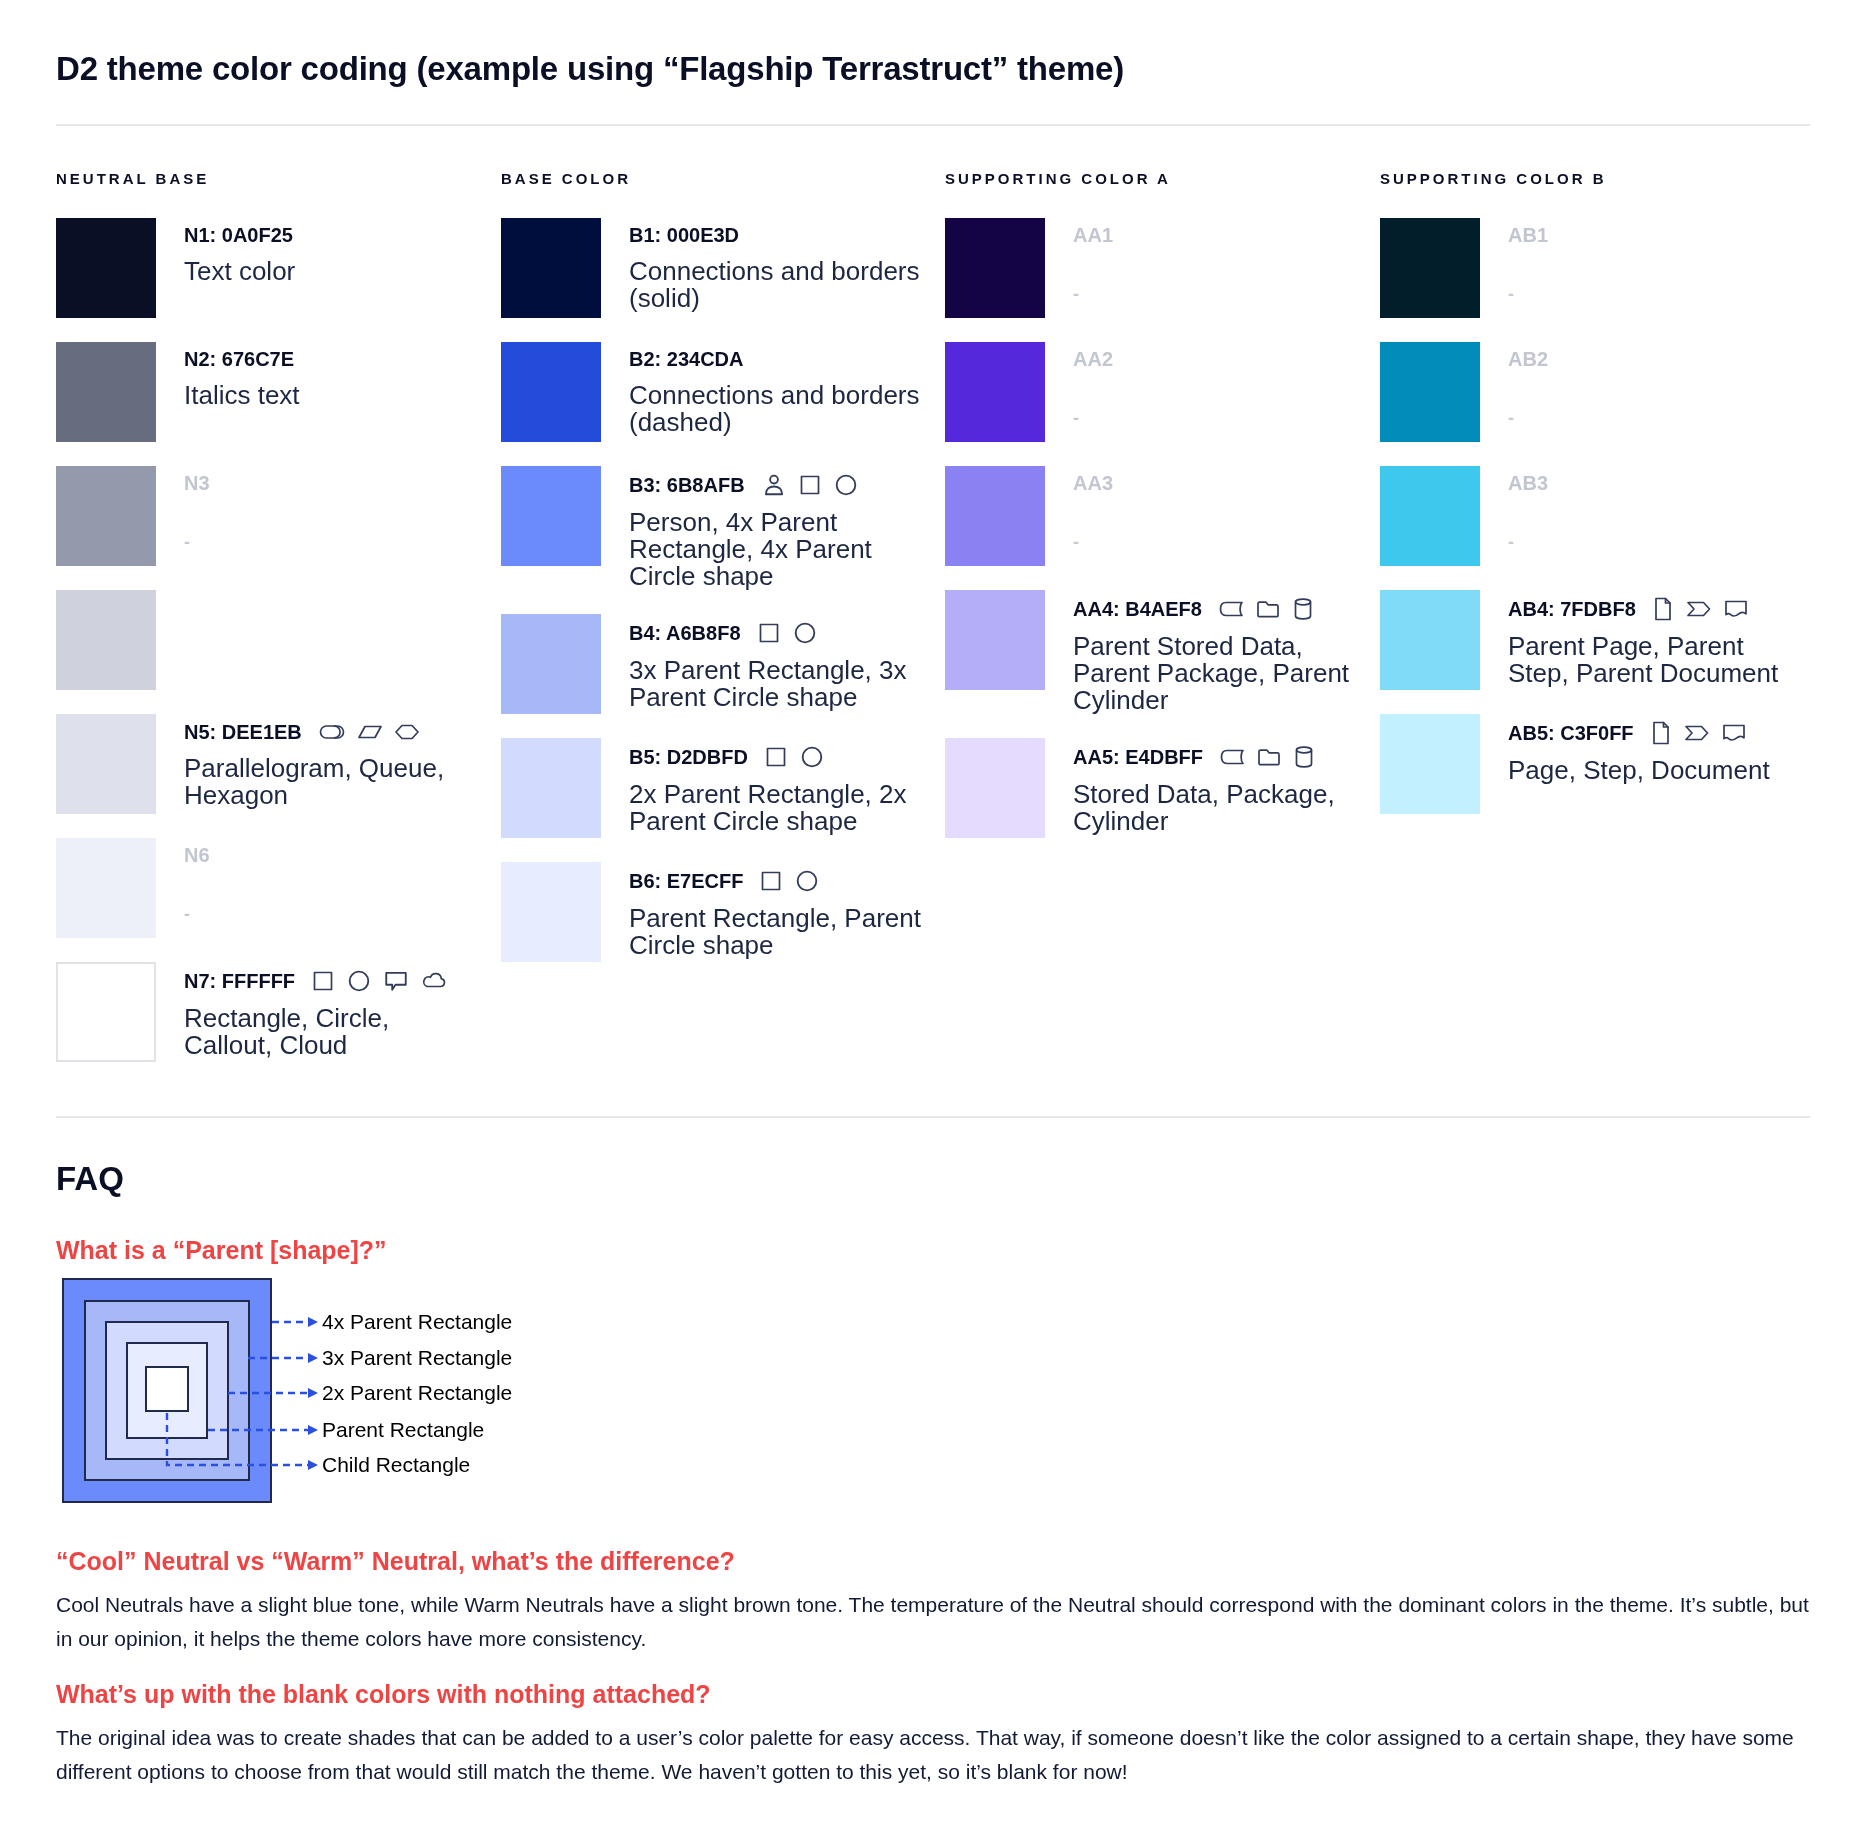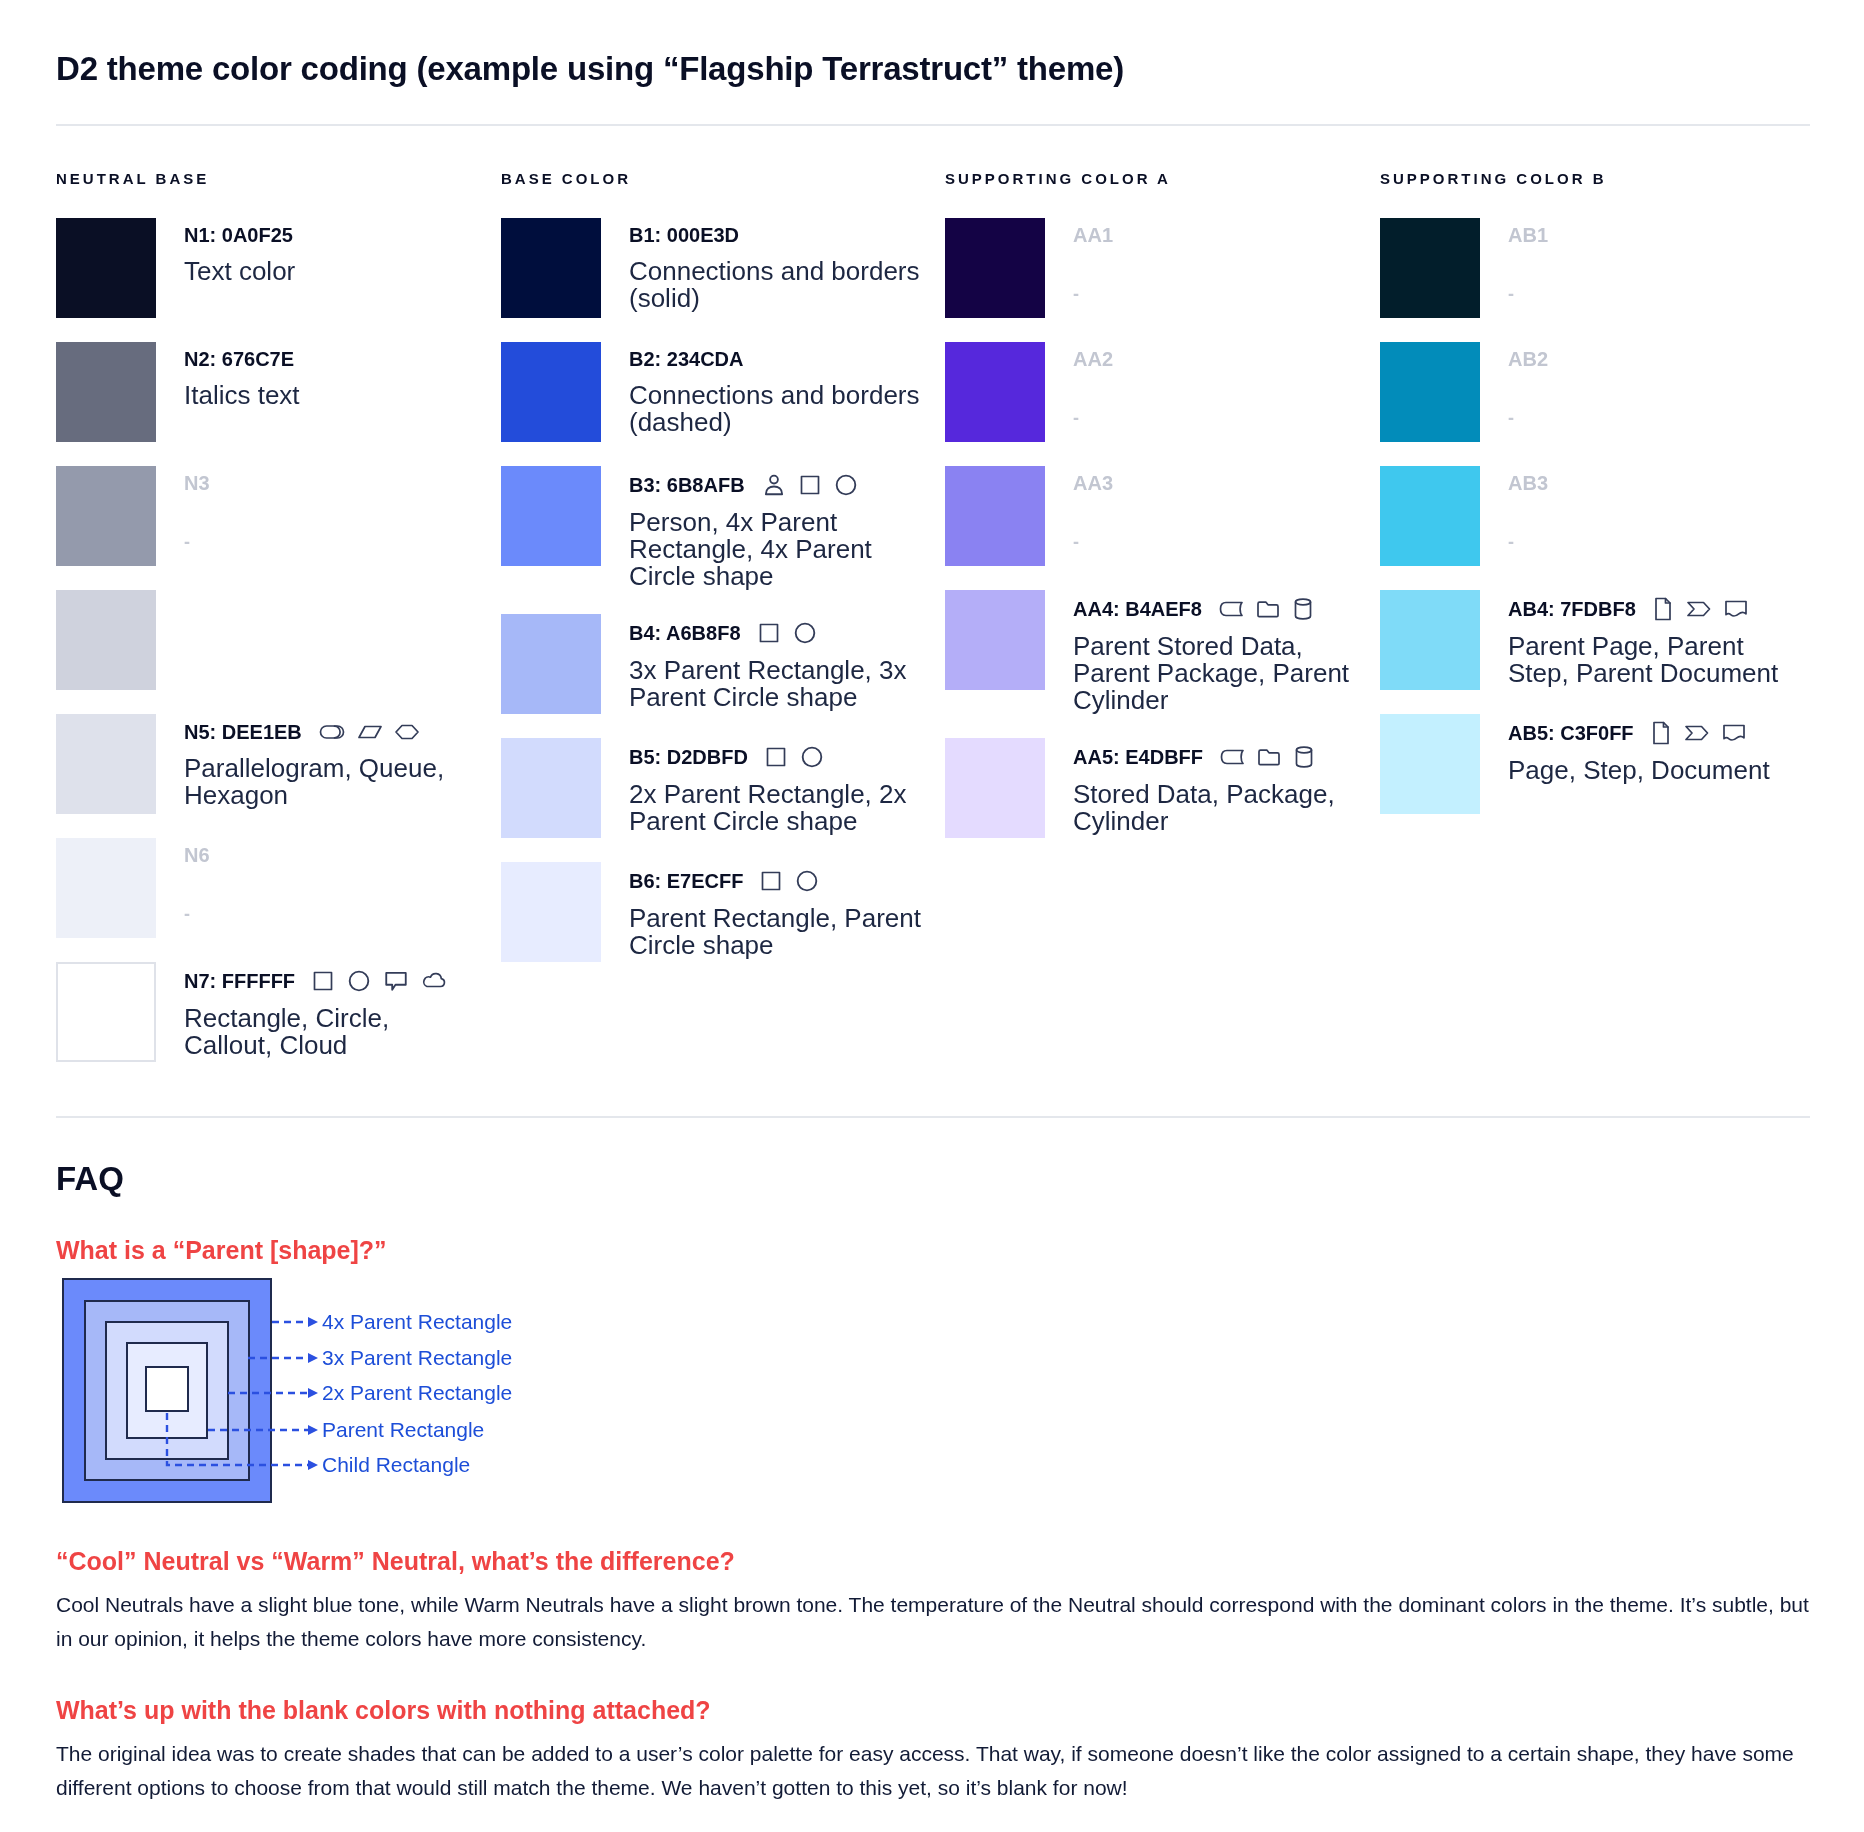--- a/index.html
+++ b/index.html
@@ -34,21 +34,21 @@
   .color-desc.muted { color:#C6CAD4; margin-top:34px; font-weight:700; font-size:18px; }
   .divider2 { border:none; border-top:2px solid #E4E7EC; margin-top:30px; }
   .faq-heading { font-size:33px; font-weight:700; margin-top:42px; color:#0A0F25; }
   .q-heading { font-size:25px; font-weight:700; margin-top:38px; color:#ef4444; }
   .q-body { font-size:21px; line-height:34px; color:#121B36; margin-top:12px; max-width:1754px; }
   .diagram-wrap { position:relative; width:700px; height:225px; margin-top:13px; margin-left:6px; }
   .diagram-rect { position:absolute; border:2px solid #1F2A4D; }
   .diagram-svg { position:absolute; left:0; top:0; }
   .diagram-label {
     position:absolute; left:260px; font-size:21px; line-height:24px;
-    color:#1d4ed8; white-space:nowrap;
+    color:#000000; white-space:nowrap;
   }
   .q-heading.first-after-diagram { margin-top:44px; }
 </style>
 </head>
 <body>
 
 <h1 class="page-title">D2 theme color coding (example using “Flagship Terrastruct” theme)</h1>
 <hr class="divider">
 
 <div class="palette-grid" id="palette-grid">
@@ -459,14 +459,14 @@
     <div class="diagram-label" style="top: 32px;">4x Parent Rectangle</div>
     <div class="diagram-label" style="top: 68px;">3x Parent Rectangle</div>
     <div class="diagram-label" style="top: 103px;">2x Parent Rectangle</div>
     <div class="diagram-label" style="top: 140px;">Parent Rectangle</div>
     <div class="diagram-label" style="top: 175px;">Child Rectangle</div>
   </div>
 
 <h3 class="q-heading first-after-diagram">“Cool” Neutral vs “Warm” Neutral, what’s the difference?</h3>
 <p class="q-body">Cool Neutrals have a slight blue tone, while Warm Neutrals have a slight brown tone. The temperature of the Neutral should correspond with the dominant colors in the theme. It’s subtle, but in our opinion, it helps the theme colors have more consistency.</p>
 
-<h3 class="q-heading" style="margin-top:40px">What’s up with the blank colors with nothing attached?</h3>
+<h3 class="q-heading" style="margin-top:24px">What’s up with the blank colors with nothing attached?</h3>
 <p class="q-body">The original idea was to create shades that can be added to a user’s color palette for easy access. That way, if someone doesn’t like the color assigned to a certain shape, they have some different options to choose from that would still match the theme. We haven’t gotten to this yet, so it’s blank for now!</p>
 
 </body></html>

